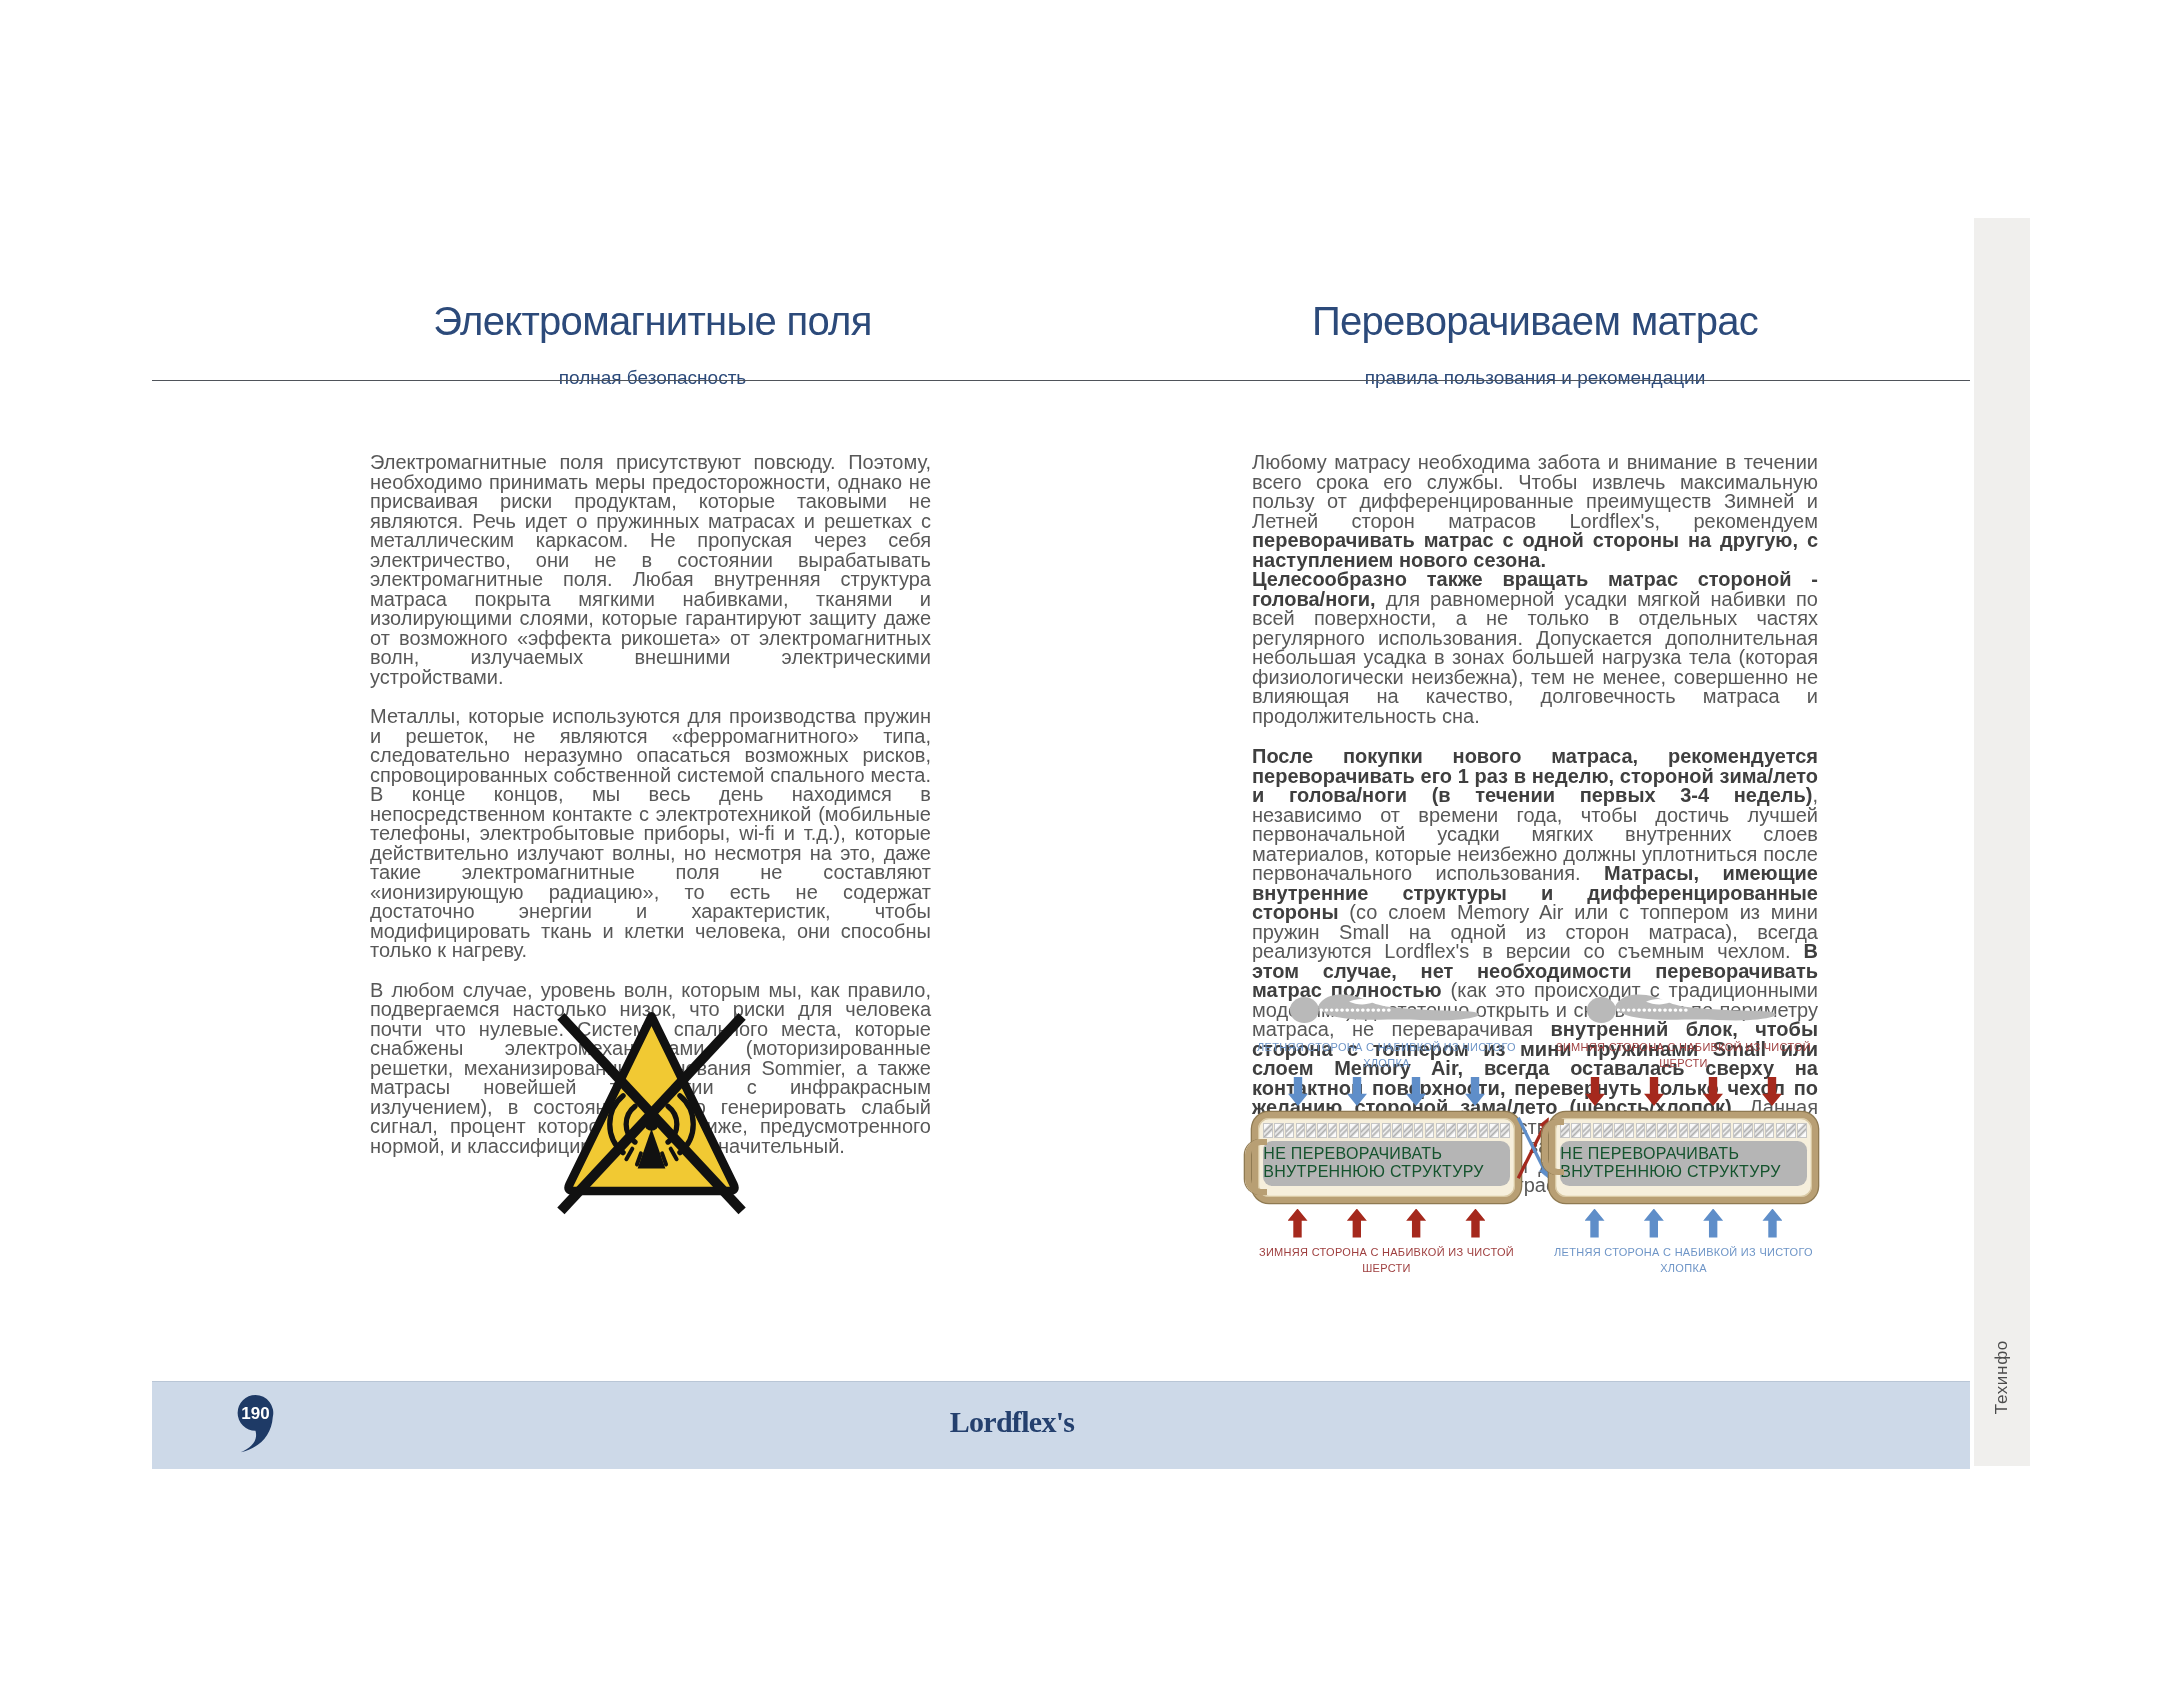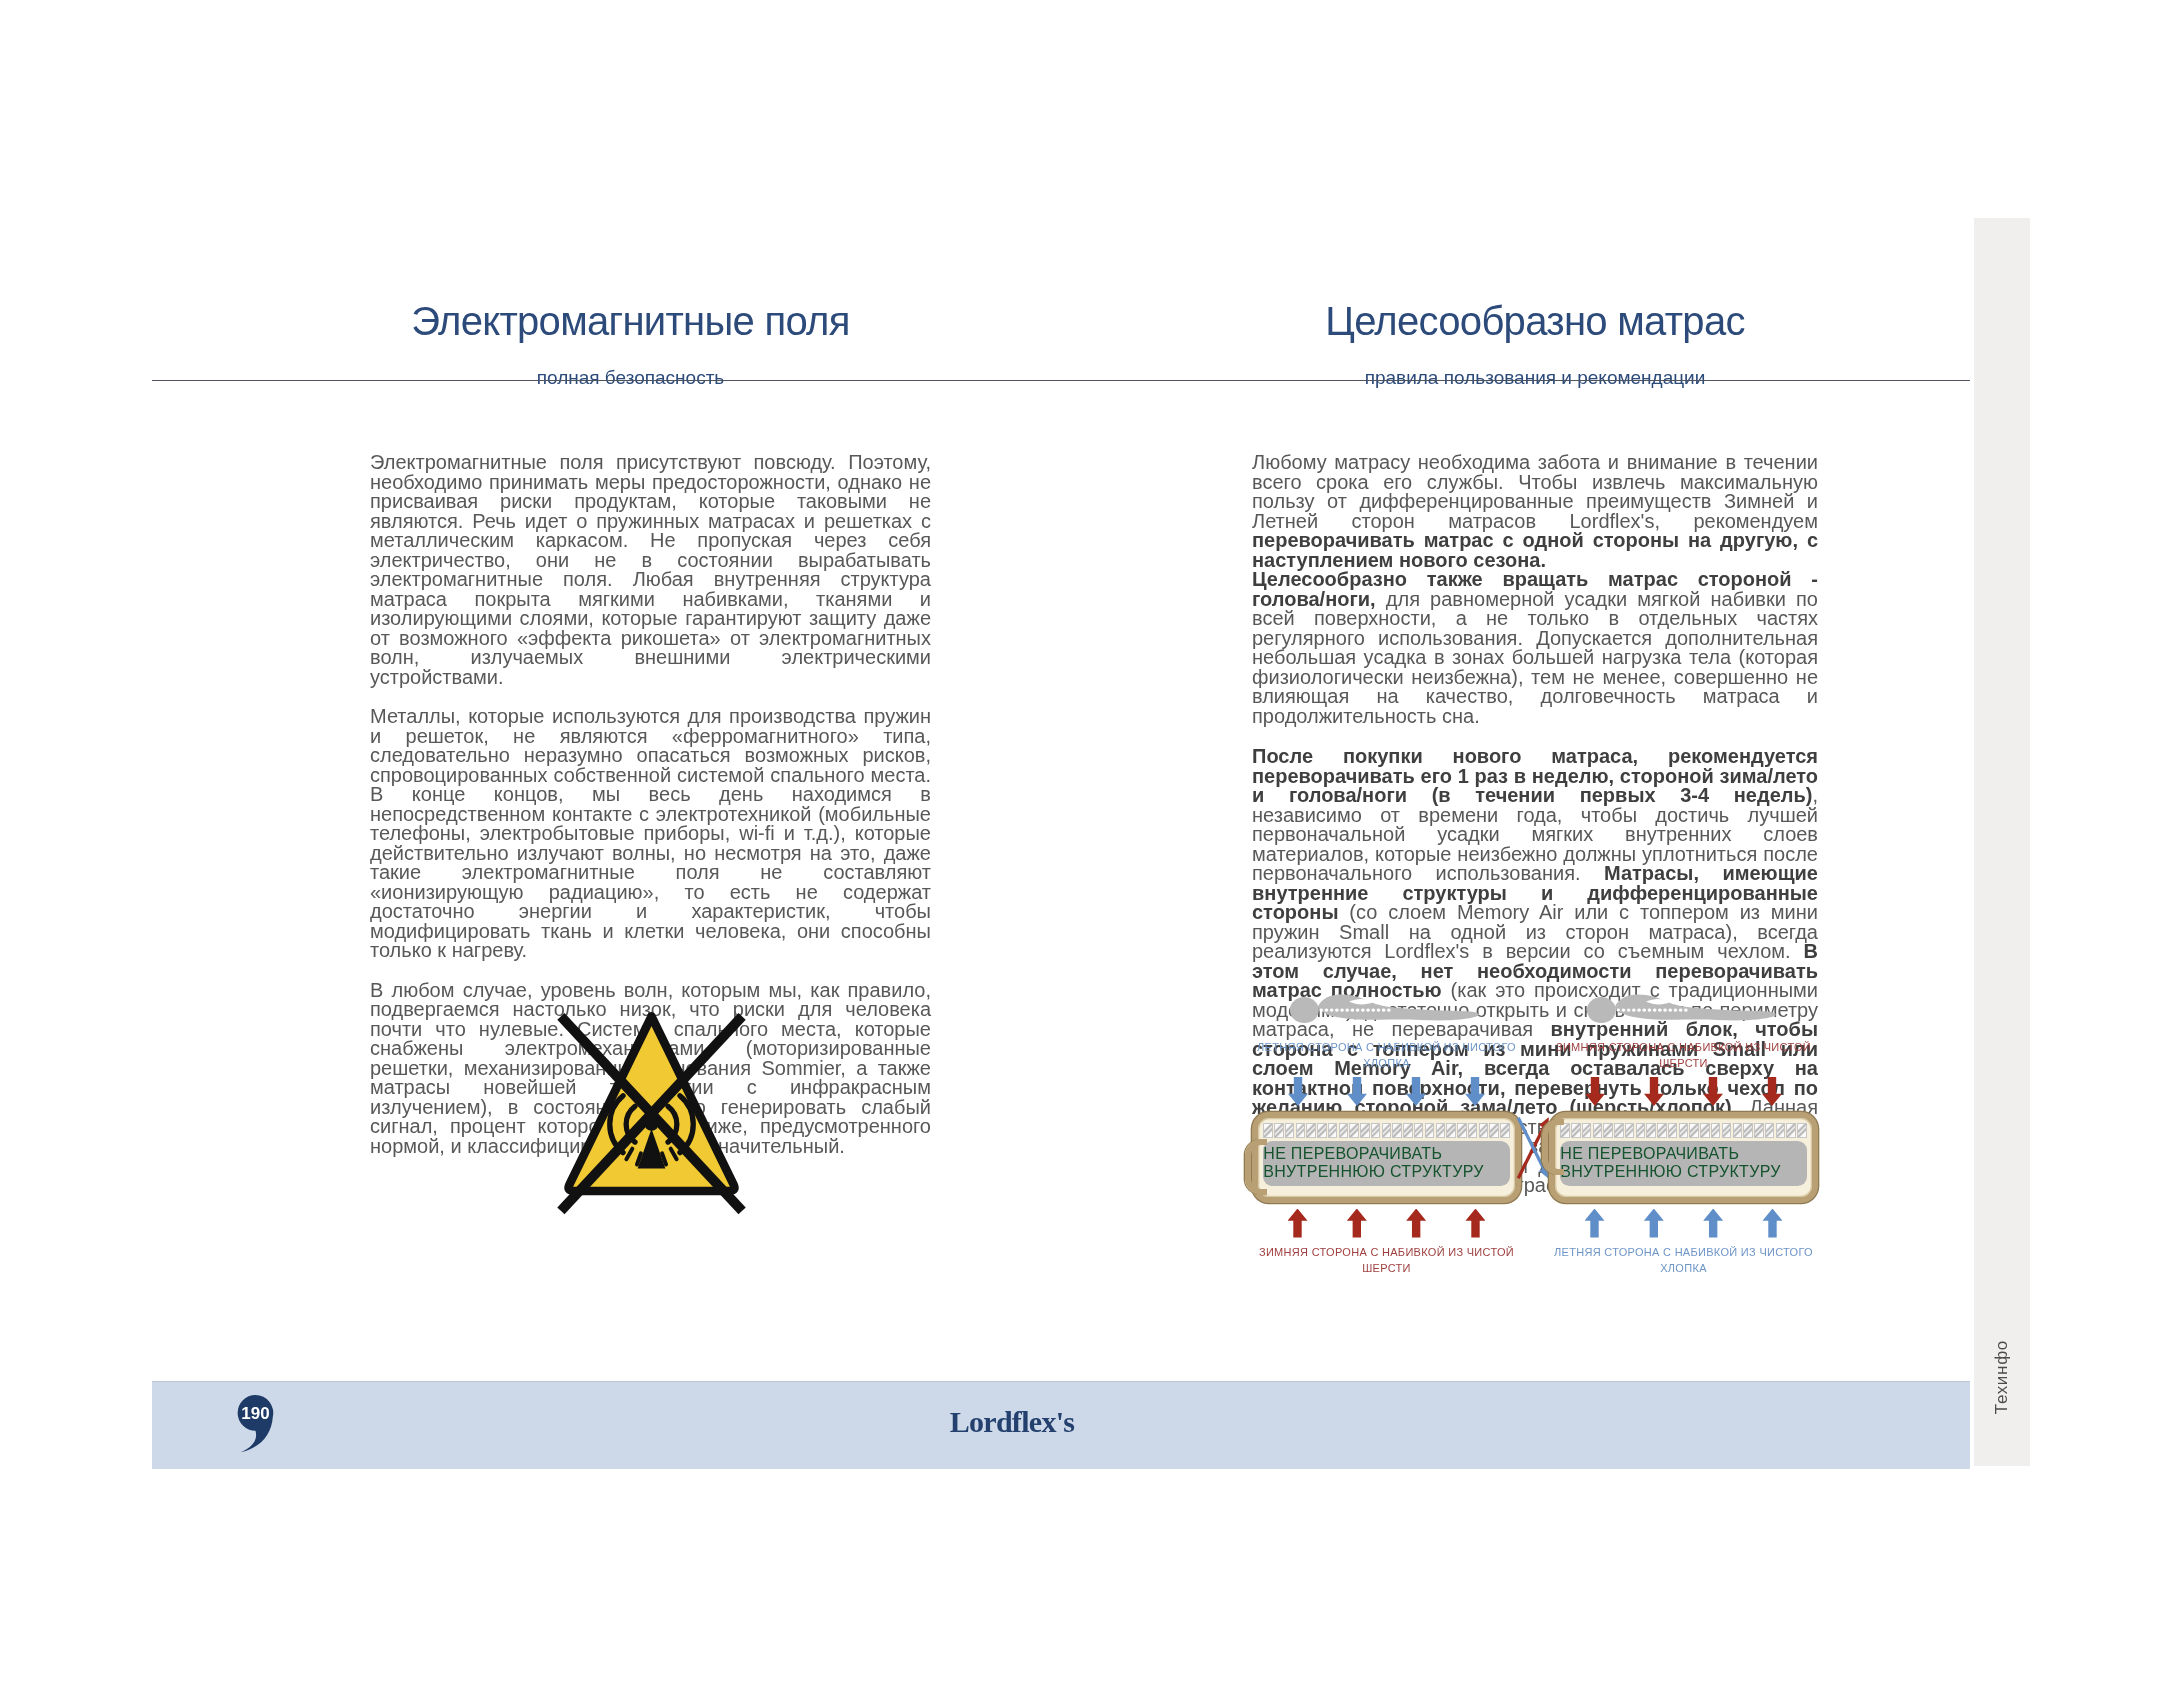--- a/index.html
+++ b/index.html
@@ -7,21 +7,21 @@
     --footer-bg:#cdd9e8; --badge-navy:#1e3a66; --summer-blue:#5f8ec9; --summer-label:#6e95c7;
     --winter-red:#a5291d; --winter-label:#9e3e3e; --cover-tan:#b89f74; --cover-fill:#f6efdc;
     --inner-gray:#b5b5b5; --warn-yellow:#f1c933; --tab-bg:#f0efed; --tab-text:#4c4c4c;
   }
   html,body{margin:0;padding:0;background:#fff;}
   .page{position:relative;width:2183px;height:1687px;background:#fff;overflow:hidden;
         font-family:"Liberation Sans","DejaVu Sans",sans-serif;}
 
   
   .col-head{position:absolute;top:301px;text-align:center;}
-  .col-head.left{left:350px;width:561px;}
+  .col-head.left{left:372px;width:561px;}
   .col-head.right{left:1252px;width:566px;}
   .article-title{font-size:40px;line-height:41px;color:var(--navy);font-weight:400;letter-spacing:-0.7px;}
   .article-subtitle{font-size:19px;line-height:29px;color:var(--navy);font-weight:400;margin-top:21px;}
   .title-rule{position:absolute;left:152px;top:380px;width:1818px;height:1.3px;background:var(--rule);}
 
   
   .body-col{position:absolute;top:453px;}
   .body-col.left{left:370px;width:561px;}
   .body-col.right{left:1252px;width:566px;}
   .body-col p{font-size:20px;line-height:19.5px;color:var(--text-gray);text-align:justify;margin:0;}
@@ -76,21 +76,21 @@
 </head>
 <body>
 
 <div class="page">
 
   <div class="col-head left">
     <div class="article-title">Электромагнитные поля</div>
     <div class="article-subtitle">полная безопасность</div>
   </div>
   <div class="col-head right">
-    <div class="article-title">Целесообразно матрас</div>
+    <div class="article-title">Переворачиваем матрас</div>
     <div class="article-subtitle">правила пользования и рекомендации</div>
   </div>
   <div class="title-rule"></div>
 
   <div class="body-col left" id="left-paras">
       <p>Электромагнитные поля присутствуют повсюду. Поэтому, необходимо принимать меры предосторожности, однако не присваивая риски продуктам, которые таковыми не являются. Речь идет о пружинных матрасах и решетках с металлическим каркасом. Не пропуская через себя электричество, они не в состоянии вырабатывать электромагнитные поля. Любая внутренняя структура матраса покрыта мягкими набивками, тканями и изолирующими слоями, которые гарантируют защиту даже от возможного «эффекта рикошета» от электромагнитных волн, излучаемых внешними электрическими устройствами.</p>
       <p>Металлы, которые используются для производства пружин и решеток, не являются «ферромагнитного» типа, следовательно неразумно опасаться возможных рисков, спровоцированных собственной системой спального места. В конце концов, мы весь день находимся в непосредственном контакте с электротехникой (мобильные телефоны, электробытовые приборы, wi-fi и т.д.), которые действительно излучают волны, но несмотря на это, даже такие электромагнитные поля не составляют «ионизирующую радиацию», то есть не содержат достаточно энергии и характеристик, чтобы модифицировать ткань и клетки человека, они способны только к нагреву.</p>
       <p>В любом случае, уровень волн, которым мы, как правило, подвергаемся настолько низок, что риски для человека почти что нулевые. Системы спального места, которые снабжены электромеханизмами (моторизированные решетки, механизированные основания Sommier, а также матрасы новейшей технологии с инфракрасным излучением), в состоянии только генерировать слабый сигнал, процент которого много ниже, предусмотренного нормой, и классифицируется, как незначительный.</p>
     </div>
 

